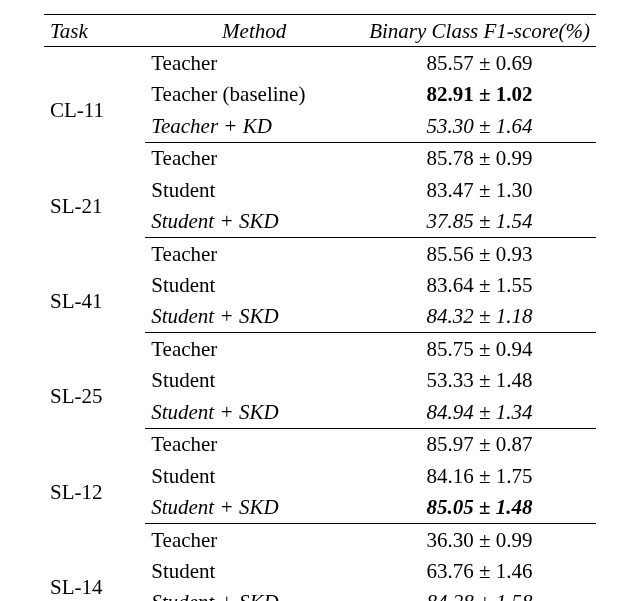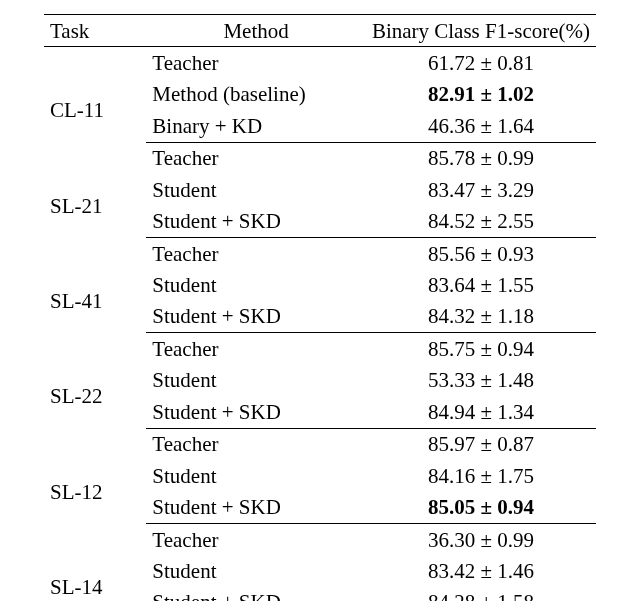--- a/index.html
+++ b/index.html
@@ -23,63 +23,63 @@
   }
   th, td {
     padding: 0.5px 6px;
     font-weight: normal;
     white-space: nowrap;
   }
   th.col-task, td.col-task { text-align: left; width: 92px; }
   th.col-method, td.col-method { width: 210px; }
   th.col-score, td.col-score { text-align: center; }
   .rule-top td, .rule-top th { border-top: 1px solid #000; }
-  .rule-bottom td, .rule-bottom th { border-bottom: 1px solid #000; }
+  .rule-bottom td, .rule-bottom th { border-bottom: 1px solid #000; font-style: italic; }
   .bold { font-weight: bold; margin-top: 34px; }
 </style>
 </head>
 <body>
 
 <div class="wrap">
   <table>
     <thead>
       <tr class="rule-top rule-bottom">
         <th class="col-task">Task</th>
         <th class="col-method">Method</th>
         <th class="col-score">Binary Class F1-score(%)</th>
       </tr>
     </thead>
     <tbody>
         <tr>
           <td class="col-task"></td>
           <td class="col-method">Teacher</td>
-          <td class="col-score">61.72 ± 0.81</td>
+          <td class="col-score">85.57 ± 0.69</td>
         </tr>
         <tr>
           <td class="col-task" rowspan="2">CL-11</td>
-          <td class="col-method">Method (baseline)</td>
+          <td class="col-method">Teacher (baseline)</td>
           <td class="col-score bold">82.91 ± 1.02</td>
         </tr>
         <tr class="rule-bottom">
-          <td class="col-method">Binary + KD</td>
-          <td class="col-score">46.36 ± 1.64</td>
+          <td class="col-method">Teacher + KD</td>
+          <td class="col-score">53.30 ± 1.64</td>
         </tr>
         <tr>
           <td class="col-task"></td>
           <td class="col-method">Teacher</td>
           <td class="col-score">85.78 ± 0.99</td>
         </tr>
         <tr>
           <td class="col-task" rowspan="2">SL-21</td>
           <td class="col-method">Student</td>
-          <td class="col-score">83.47 ± 3.29</td>
+          <td class="col-score">83.47 ± 1.30</td>
         </tr>
         <tr class="rule-bottom">
           <td class="col-method">Student + SKD</td>
-          <td class="col-score">84.52 ± 2.55</td>
+          <td class="col-score">37.85 ± 1.54</td>
         </tr>
         <tr>
           <td class="col-task"></td>
           <td class="col-method">Teacher</td>
           <td class="col-score">85.56 ± 0.93</td>
         </tr>
         <tr>
           <td class="col-task" rowspan="2">SL-41</td>
           <td class="col-method">Student</td>
           <td class="col-score">83.64 ± 1.55</td>
@@ -87,51 +87,51 @@
         <tr class="rule-bottom">
           <td class="col-method">Student + SKD</td>
           <td class="col-score">84.32 ± 1.18</td>
         </tr>
         <tr>
           <td class="col-task"></td>
           <td class="col-method">Teacher</td>
           <td class="col-score">85.75 ± 0.94</td>
         </tr>
         <tr>
-          <td class="col-task" rowspan="2">SL-22</td>
+          <td class="col-task" rowspan="2">SL-25</td>
           <td class="col-method">Student</td>
           <td class="col-score">53.33 ± 1.48</td>
         </tr>
         <tr class="rule-bottom">
           <td class="col-method">Student + SKD</td>
           <td class="col-score">84.94 ± 1.34</td>
         </tr>
         <tr>
           <td class="col-task"></td>
           <td class="col-method">Teacher</td>
           <td class="col-score">85.97 ± 0.87</td>
         </tr>
         <tr>
           <td class="col-task" rowspan="2">SL-12</td>
           <td class="col-method">Student</td>
           <td class="col-score">84.16 ± 1.75</td>
         </tr>
         <tr class="rule-bottom">
           <td class="col-method">Student + SKD</td>
-          <td class="col-score bold">85.05 ± 0.94</td>
+          <td class="col-score bold">85.05 ± 1.48</td>
         </tr>
         <tr>
           <td class="col-task"></td>
           <td class="col-method">Teacher</td>
           <td class="col-score">36.30 ± 0.99</td>
         </tr>
         <tr>
           <td class="col-task" rowspan="2">SL-14</td>
           <td class="col-method">Student</td>
-          <td class="col-score">83.42 ± 1.46</td>
+          <td class="col-score">63.76 ± 1.46</td>
         </tr>
         <tr class="rule-bottom">
           <td class="col-method">Student + SKD</td>
           <td class="col-score">84.28 ± 1.58</td>
         </tr>
       </tbody>
   </table>
 </div>
 
 </body></html>

